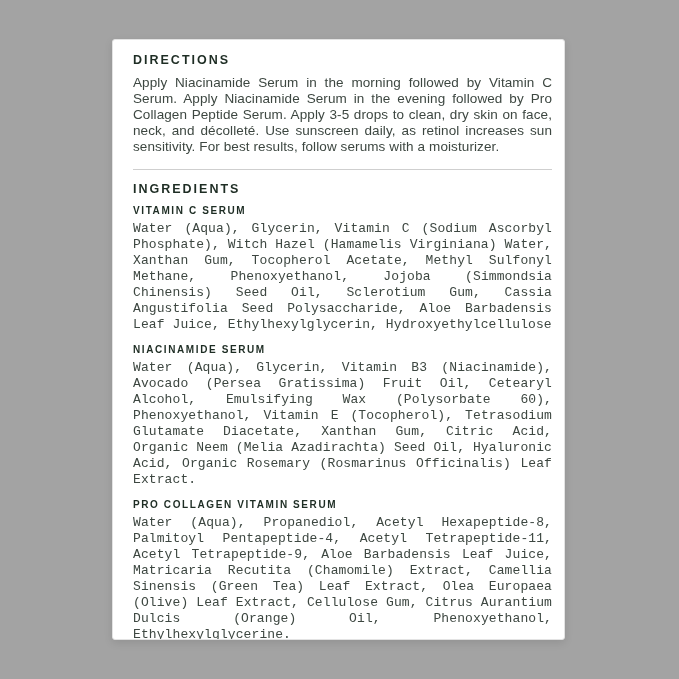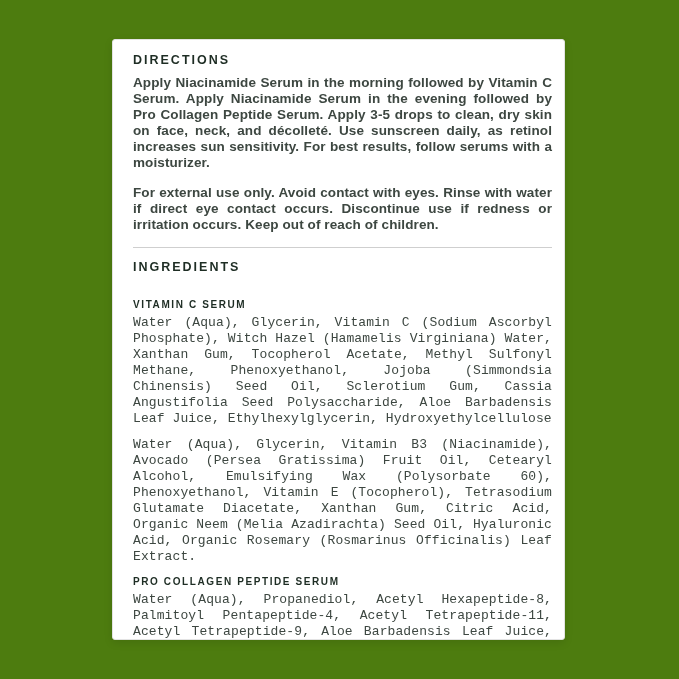--- a/index.html
+++ b/index.html
@@ -1,21 +1,21 @@
 <!DOCTYPE html>
 <html><head>
 <meta charset="utf-8">
 <style>
   * { margin: 0; padding: 0; box-sizing: border-box; }
   html, body {
     width: 679px; height: 679px;
     background: #ffffff;
     font-family: "Liberation Sans", "DejaVu Sans", sans-serif;
   }
-  .stage { position: relative; width: 679px; height: 679px; background: #4d7c0f; }
+  .stage { position: relative; width: 679px; height: 679px; background: #a3a3a3; }
   .label-card {
     position: absolute;
     left: 112px; top: 39px;
     width: 453px; height: 601px;
     background: #ffffff;
     border: 1px solid #e3e3e3;
     border-radius: 3px;
     box-shadow: 0 3px 9px rgba(0,0,0,0.10);
     padding: 13px 12px 16px 20px;
     overflow: hidden;
@@ -28,29 +28,28 @@
     line-height: 14px;
     margin-bottom: 8px;
   }
   .body-para {
     font-size: 13.5px;
     line-height: 16px;
     color: #3d4741;
     text-align: justify;
     letter-spacing: 0.1px;
     margin-bottom: 14px;
-    font-weight: bold;
   }
   .divider {
     border: none;
     border-top: 1px solid #cfcfcf;
     height: 0;
     margin: 12px 0 12px 0;
   }
-  .ingredients-heading { margin-bottom: 24px; }
+  .ingredients-heading { margin-bottom: 8px; }
   .ingredient-section-title {
     font-size: 10px;
     font-weight: bold;
     letter-spacing: 1.6px;
     color: #1e2d24;
     line-height: 14px;
     margin-bottom: 3px;
   }
   .ingredient-list {
     font-size: 13px;
@@ -66,34 +65,34 @@
 </head>
 <body>
 
 <div class="stage">
   <div class="label-card">
 
     <div class="section-heading">DIRECTIONS</div>
 
     <p class="body-para">Apply Niacinamide Serum in the morning followed by Vitamin C Serum. Apply Niacinamide Serum in the evening followed by Pro Collagen Peptide Serum. Apply 3-5 drops to clean, dry skin on face, neck, and décolleté. Use sunscreen daily, as retinol increases sun sensitivity. For best results, follow serums with a moisturizer.</p>
 
-    <p class="body-para">For external use only. Avoid contact with eyes. Rinse with water if direct eye contact occurs. Discontinue use if redness or irritation occurs. Keep out of reach of children.</p>
 
     <hr class="divider">
 
     <div class="section-heading ingredients-heading">INGREDIENTS</div>
 
     <div class="ingredient-section">
       <div class="ingredient-section-title">VITAMIN C SERUM</div>
       <p class="ingredient-list">Water (Aqua), Glycerin, Vitamin C (Sodium Ascorbyl Phosphate), Witch Hazel (Hamamelis Virginiana) Water, Xanthan Gum, Tocopherol Acetate, Methyl Sulfonyl Methane, Phenoxyethanol, Jojoba (Simmondsia Chinensis) Seed Oil, Sclerotium Gum, Cassia Angustifolia Seed Polysaccharide, Aloe Barbadensis Leaf Juice, Ethylhexylglycerin, Hydroxyethylcellulose</p>
     </div>
 
     <div class="ingredient-section">
+      <div class="ingredient-section-title">NIACINAMIDE SERUM</div>
       <p class="ingredient-list">Water (Aqua), Glycerin, Vitamin B3 (Niacinamide), Avocado (Persea Gratissima) Fruit Oil, Cetearyl Alcohol, Emulsifying Wax (Polysorbate 60), Phenoxyethanol, Vitamin E (Tocopherol), Tetrasodium Glutamate Diacetate, Xanthan Gum, Citric Acid, Organic Neem (Melia Azadirachta) Seed Oil, Hyaluronic Acid, Organic Rosemary (Rosmarinus Officinalis) Leaf Extract.</p>
     </div>
 
     <div class="ingredient-section">
-      <div class="ingredient-section-title">PRO COLLAGEN PEPTIDE SERUM</div>
+      <div class="ingredient-section-title">PRO COLLAGEN VITAMIN SERUM</div>
       <p class="ingredient-list">Water (Aqua), Propanediol, Acetyl Hexapeptide-8, Palmitoyl Pentapeptide-4, Acetyl Tetrapeptide-11, Acetyl Tetrapeptide-9, Aloe Barbadensis Leaf Juice, Matricaria Recutita (Chamomile) Extract, Camellia Sinensis (Green Tea) Leaf Extract, Olea Europaea (Olive) Leaf Extract, Cellulose Gum, Citrus Aurantium Dulcis (Orange) Oil, Phenoxyethanol, Ethylhexylglycerine.</p>
     </div>
 
   </div>
 </div>
 
 </body></html>

